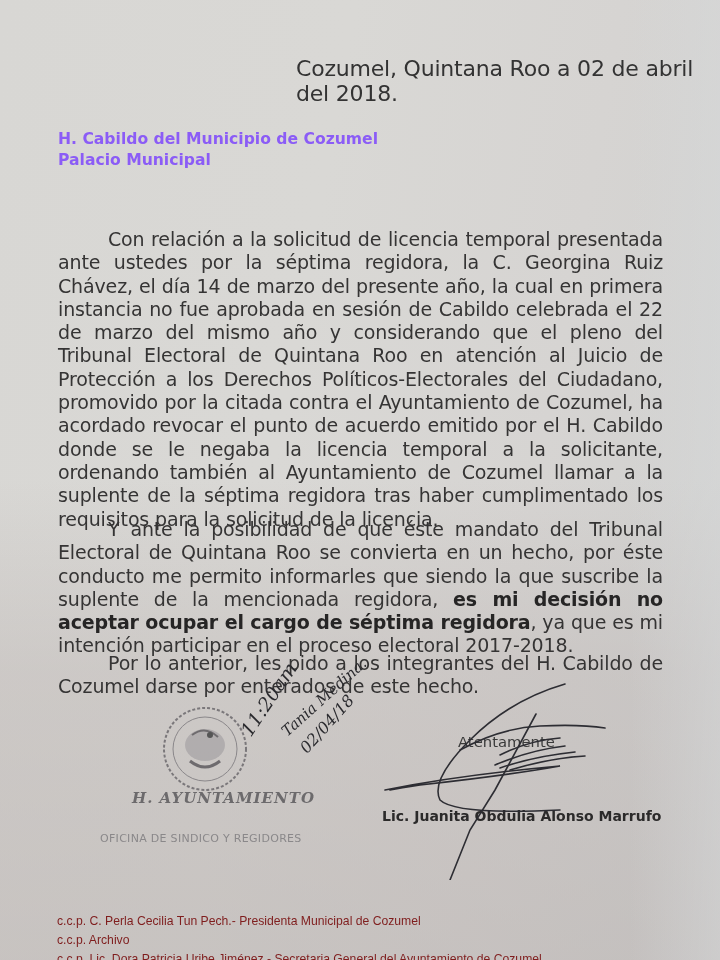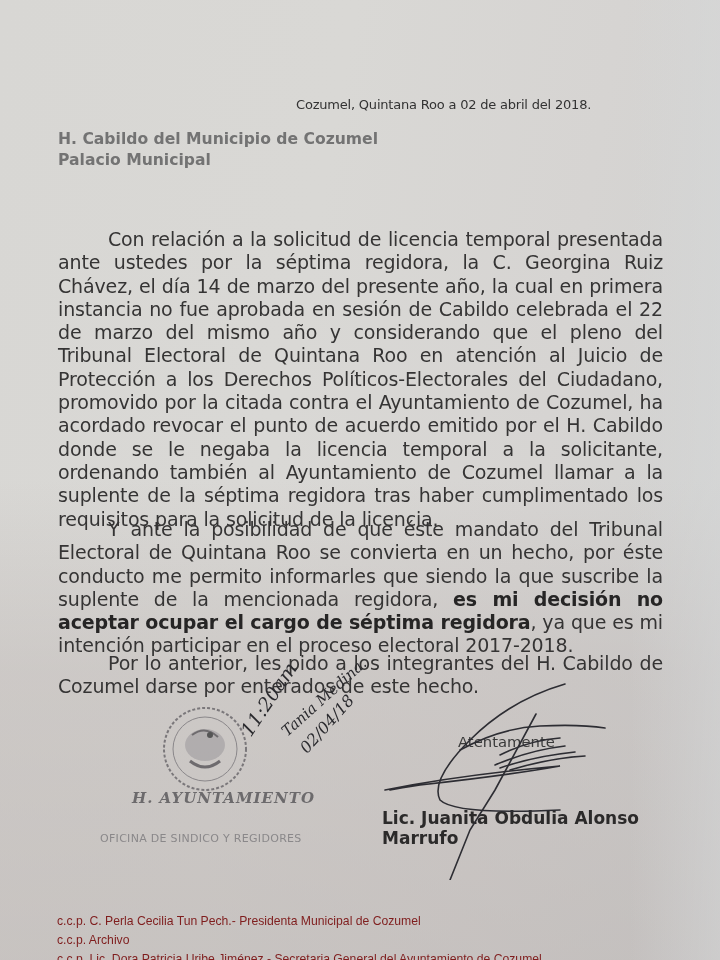--- a/index.html
+++ b/index.html
@@ -14,27 +14,26 @@
     position: absolute; left: 0; right: 0; top: 480px; bottom: 0;
     background: linear-gradient(180deg, rgba(195,188,186,0) 0%, rgba(190,183,181,0.45) 40%, rgba(185,178,176,0.55) 100%);
     pointer-events: none;
   }
   .shade-right {
     position: absolute; top: 0; right: 0; width: 90px; bottom: 0;
     background: linear-gradient(90deg, rgba(230,230,230,0) 0%, rgba(215,217,218,0.5) 100%);
     pointer-events: none;
   }
   .date {
-    position: absolute; left: 296px; top: 56px; font-size: 13px; letter-spacing: -0.2px;
+    position: absolute; left: 296px; top: 56px; font-size: 22px; letter-spacing: -0.2px;
     color: #333;
-    margin-top: 41px;
   }
   .addressee {
     position: absolute; left: 58px; top: 129px; font-size: 15.6px; font-weight: bold;
-    line-height: 21px; color: #737373;
+    line-height: 21px; color: #8b5cf6;
   }
   .body-text {
     position: absolute; left: 58px; width: 605px; font-size: 19px; line-height: 23.3px;
     text-align: justify; color: #353434; letter-spacing: -0.15px;
   }
   .p1 { top: 228px; }
   .p2 { top: 518px; }
   .p3 { top: 652px; }
   .indent { display: inline-block; width: 50px; }
   .bold { font-weight: bold; color: #262525; }
@@ -55,21 +54,21 @@
     position: absolute; font-family: "DejaVu Serif", serif; font-style: italic; color: #2a2a2e;
     transform-origin: left bottom;
   }
   .hw1 { left: 254px; top: 718px; font-size: 19px; transform: rotate(-56deg); }
   .hw2 { left: 290px; top: 722px; font-size: 15px; transform: rotate(-42deg); }
   .hw3 { left: 310px; top: 738px; font-size: 16px; transform: rotate(-48deg); }
   .closing {
     position: absolute; left: 458px; top: 733px; font-size: 14.8px; color: #3a3a3a;
   }
   .signer {
-    position: absolute; left: 382px; top: 808px; font-size: 17px; font-weight: bold; color: #2b2a2a;
+    position: absolute; left: 382px; top: 808px; font-size: 14px; font-weight: bold; color: #2b2a2a;
   }
   .signature-svg { position: absolute; left: 360px; top: 680px; width: 360px; height: 200px; pointer-events: none; }
   .ccp {
     position: absolute; left: 57px; top: 880px; font-family: "Liberation Sans", sans-serif;
     font-size: 12.2px; line-height: 19px; color: #7f1d1d; margin-top: 32px;
   }
 </style>
 </head>
 <body>
 

